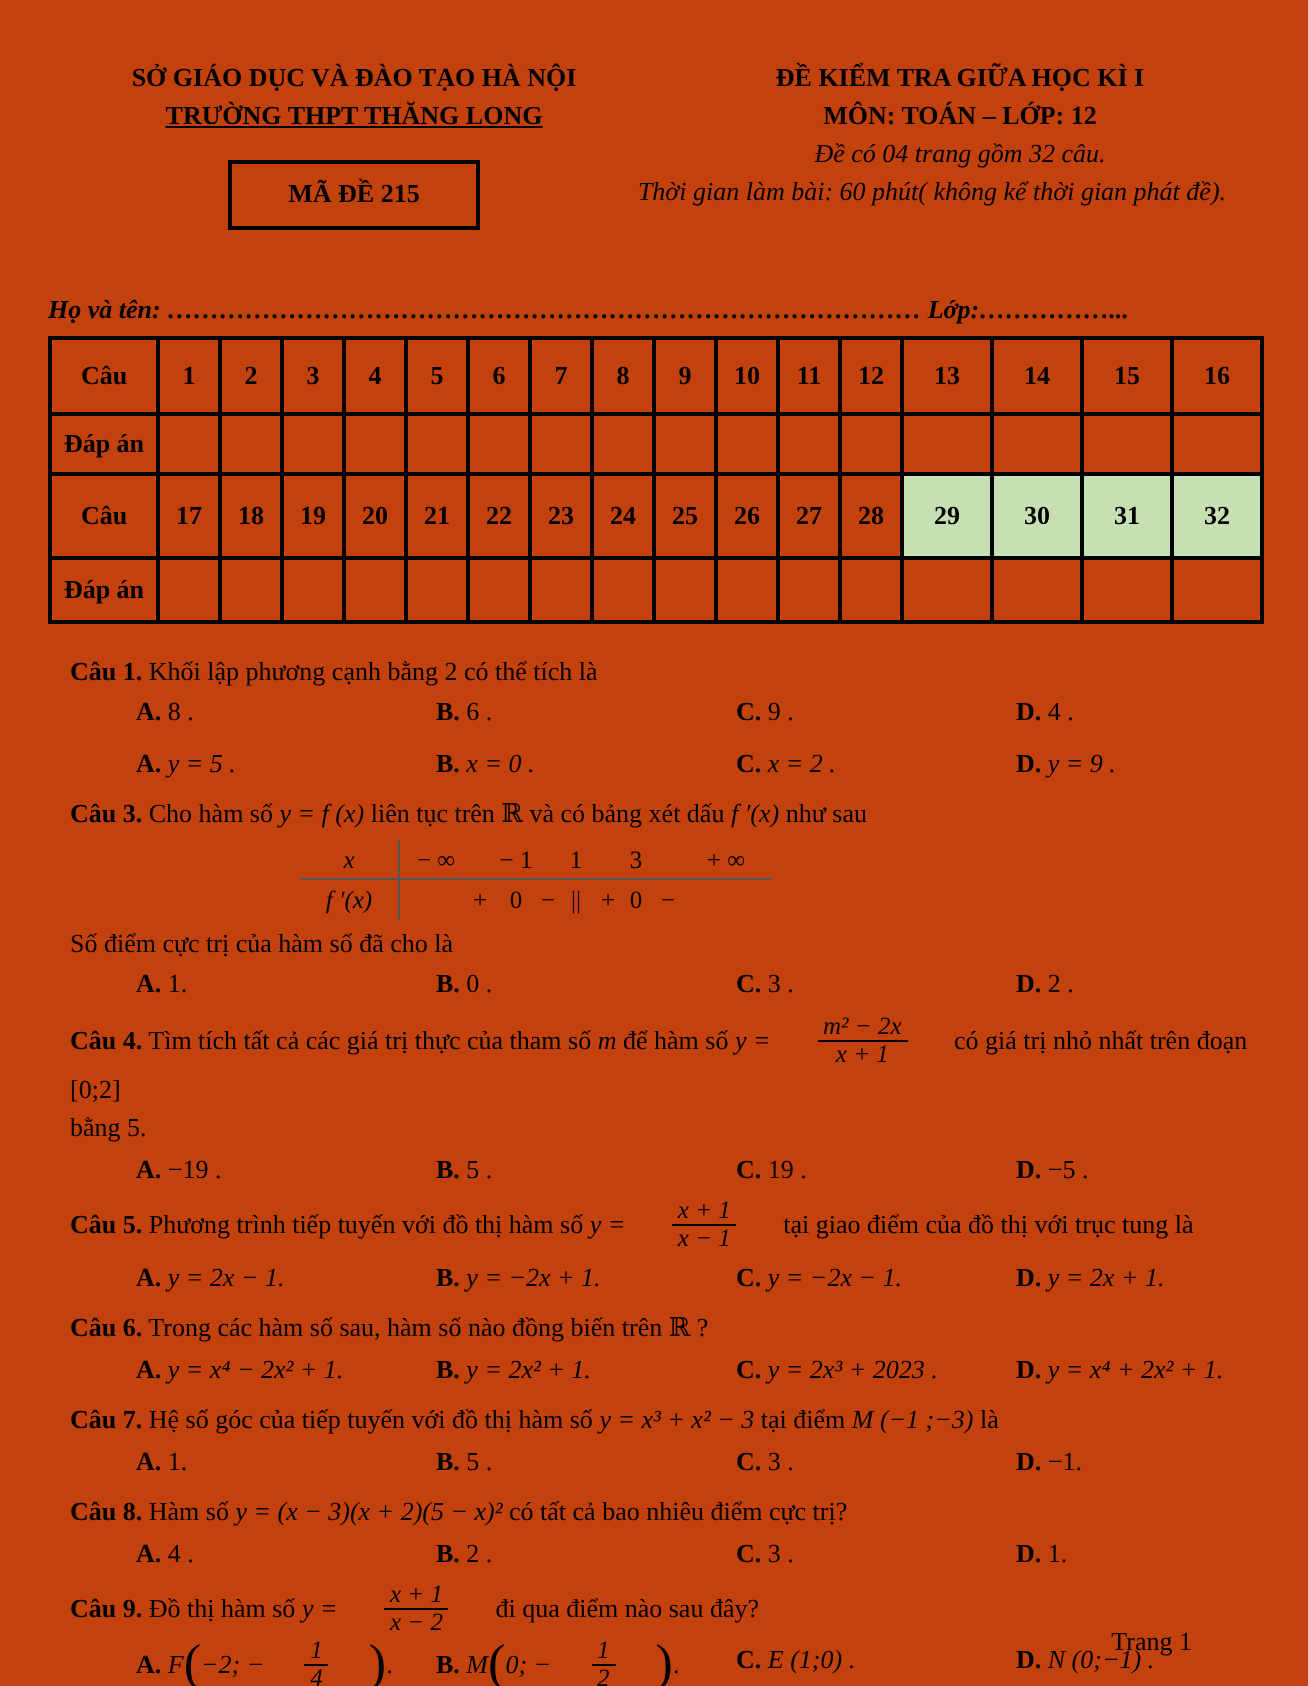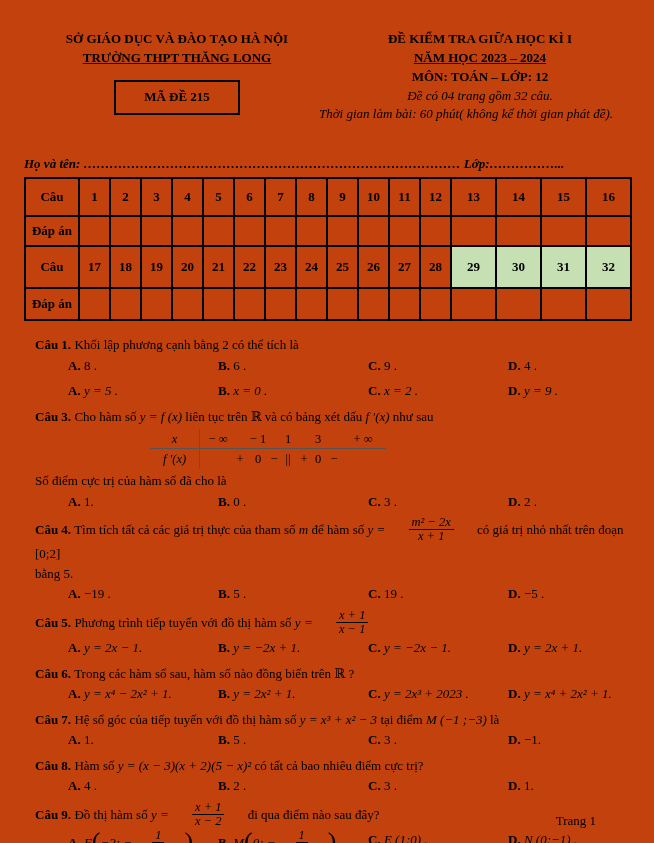--- a/index.html
+++ b/index.html
@@ -68,21 +68,20 @@
   <div class="hdr">
     <div class="hdr-left">
       <div class="l1">SỞ GIÁO DỤC VÀ ĐÀO TẠO HÀ NỘI</div>
       <div class="l2">TRƯỜNG THPT THĂNG LONG</div>
       <div>
         <span class="code-box">MÃ ĐỀ 215</span>
       </div>
     </div>
     <div class="hdr-right">
       <div class="t1">ĐỀ KIỂM TRA GIỮA HỌC KÌ I</div>
-      <div class="t2">NĂM HỌC 2023 – 2024</div>
       <div class="t3">MÔN: TOÁN – LỚP: 12</div>
       <div class="t4">Đề có 04 trang gồm 32 câu.</div>
       <div class="t5">Thời gian làm bài: 60 phút( không kể thời gian phát đề).</div>
     </div>
   </div>
 
   <div class="name-line">
     <span>Họ và tên:</span>
     <span>……………………………………………………………………………</span>
     <span>Lớp:</span><span>……………...</span>
@@ -262,21 +261,21 @@
         <span class="opt"><span class="okey">B.</span> <span>5 .</span></span>
         <span class="opt"><span class="okey">C.</span> <span>19 .</span></span>
         <span class="opt"><span class="okey">D.</span> <span>−5 .</span></span>
       </div>
     </div>
 
     <div class="q">
       <div class="stem">
         <span class="qlabel">Câu 5.</span>
         <span>Phương trình tiếp tuyến với đồ thị hàm số </span><span class="math">y =</span>
-        <span class="frac"><span class="fnum">x + 1</span><span class="fden">x − 1</span></span>
+        <span class="frac"><span class="fnum">x + 1</span><span class="fden">x − 1</span></span><span> tại giao điểm của đồ thị với trục tung là</span>
       </div>
       <div class="opts">
         <span class="opt"><span class="okey">A.</span> <span class="math">y = 2x − 1.</span></span>
         <span class="opt"><span class="okey">B.</span> <span class="math">y = −2x + 1.</span></span>
         <span class="opt"><span class="okey">C.</span> <span class="math">y = −2x − 1.</span></span>
         <span class="opt"><span class="okey">D.</span> <span class="math">y = 2x + 1.</span></span>
       </div>
     </div>
 
     <div class="q">

